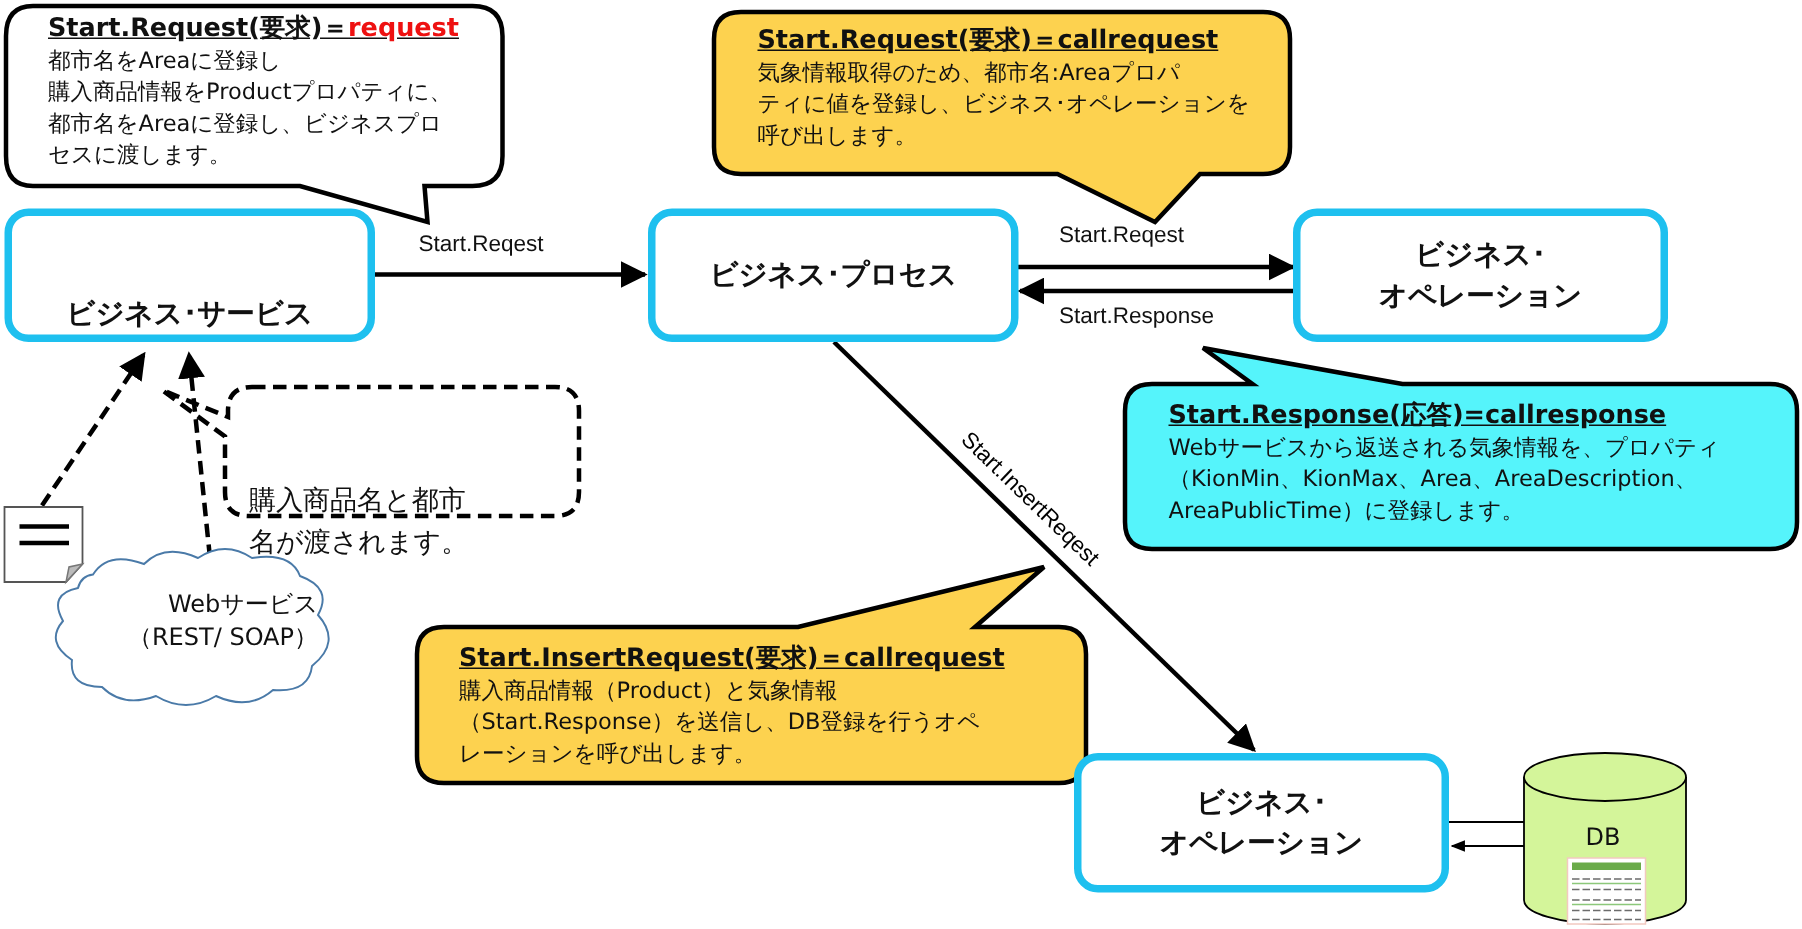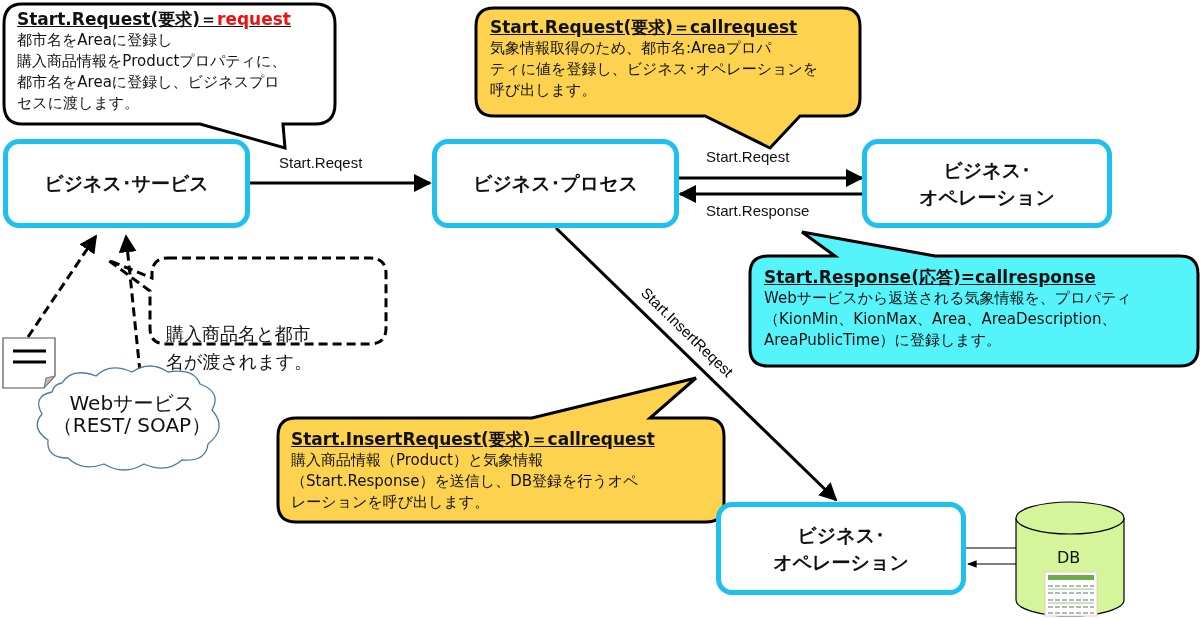--- a/index.html
+++ b/index.html
@@ -2,26 +2,26 @@
 <html><head>
 <meta charset="utf-8">
 <style>
   html, body { margin:0; padding:0; background:#ffffff; }
   body { width:1201px; height:619px; position:relative; overflow:hidden;
          font-family:"DejaVu Sans", "Liberation Sans", sans-serif; color:#111; }
   svg.canvas { position:absolute; left:0; top:0; }
   .node { position:absolute; box-sizing:border-box; border:5px solid #1ec0ef; border-radius:16px;
           background:#fff; display:flex; align-items:center; justify-content:center; text-align:center;
           font-weight:bold; font-size:19px; line-height:27px; }
-  .callout-text { position:absolute; font-size:15px; line-height:21px; }
+  .callout-text { position:absolute; font-size:15px; line-height:21px;margin-left:15px; }
   .callout-title { font-weight:bold; font-size:17px; text-decoration:underline; line-height:22px; }
   .callout-title .red { color:#ee1111; }
   .lbl { position:absolute; font-size:15px; font-family:"Liberation Sans", sans-serif; }
   .plain { position:absolute; font-size:18px; line-height:28px;margin-top:48px; }
-  .cloud-text { position:absolute; font-size:20px; line-height:22px; text-align:center; }
+  .cloud-text { position:absolute; font-size:16px; line-height:22px; text-align:right; }
   .db-label { position:absolute; font-size:16px; }
 </style>
 </head>
 <body>
 
 <svg class="canvas" width="1201" height="619" viewBox="0 0 1201 619">
   <defs>
     <marker id="ah" viewBox="0 0 10 10" refX="9" refY="5" markerWidth="6" markerHeight="6" orient="auto-start-reverse">
       <path d="M0,0 L10,5 L0,10 z" fill="#000"></path>
     </marker>
@@ -77,21 +77,21 @@
     </g>
     <g stroke="#8cc87a" stroke-width="1">
       <line x1="1048" y1="589" x2="1094" y2="589"></line>
       <line x1="1048" y1="603" x2="1094" y2="603"></line>
     </g>
   </g>
 
   <text x="0" y="0" font-size="15" font-family="Liberation Sans, sans-serif" transform="translate(640,294) rotate(44)">Start.InsertReqest</text>
 </svg>
 
-<div class="node" style="left:3px;top:139px;width:247px;height:89px;">
+<div class="node" style="left:3px;top:139px;width:247px;height:89px;align-items:flex-end;">
   <span>ビジネス･サービス</span>
 </div>
 <div class="node" style="left:432px;top:139px;width:247px;height:89px;justify-content:center;">
   <span>ビジネス･プロセス</span>
 </div>
 <div class="node" style="left:862px;top:139px;width:250px;height:89px;flex-direction:column;">
   <span>ビジネス･</span>
   <span>オペレーション</span>
 </div>
 <div class="node" style="left:716px;top:502px;width:250px;height:93px;flex-direction:column;">

